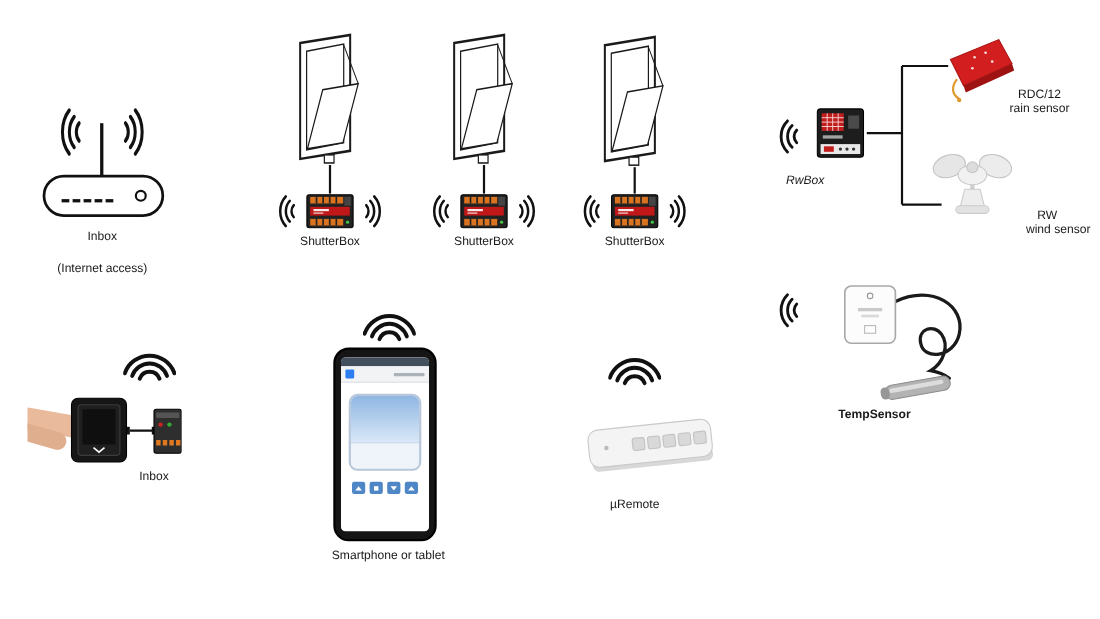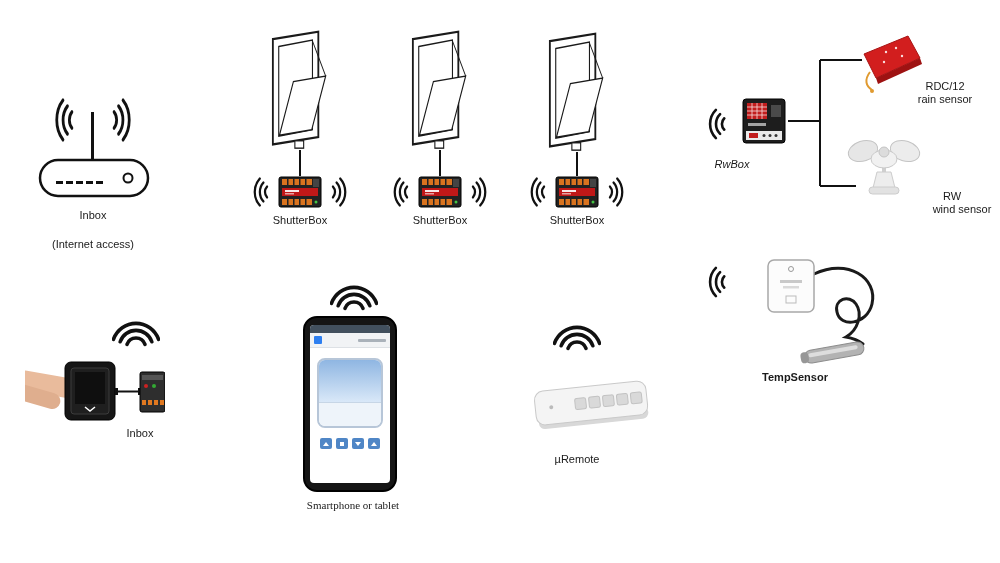--- a/index.html
+++ b/index.html
@@ -370,21 +370,21 @@
           </span>
         <span class="ph-btn">
             <i class="tri-down"></i>
           </span>
         <span class="ph-btn">
             <i class="tri-up"></i>
           </span>
       </div>
     </div>
   </div>
-  <div class="label" style="left:293px;top:499px;width:120px;font-family:Liberation Serif, serif;">Smartphone or tablet</div>
+  <div class="label" style="left:293px;top:499px;width:120px;">Smartphone or tablet</div>
 
   <div class="abs" style="left:553px;top:320px;width:48px;height:34px;">
     <svg width="48" height="34" viewBox="0 0 40 28" preserveAspectRatio="none">
       <g fill="none" stroke="#111" stroke-width="3" stroke-linecap="round">
         <path d="M1.2 19.2 A20 20 0 0 1 38.8 19.2"></path>
         <path d="M6.8 21.2 A14 14 0 0 1 33.2 21.2"></path>
         <path d="M12.5 23.3 A8 8 0 0 1 27.5 23.3"></path>
       </g>
     </svg>
   </div>

